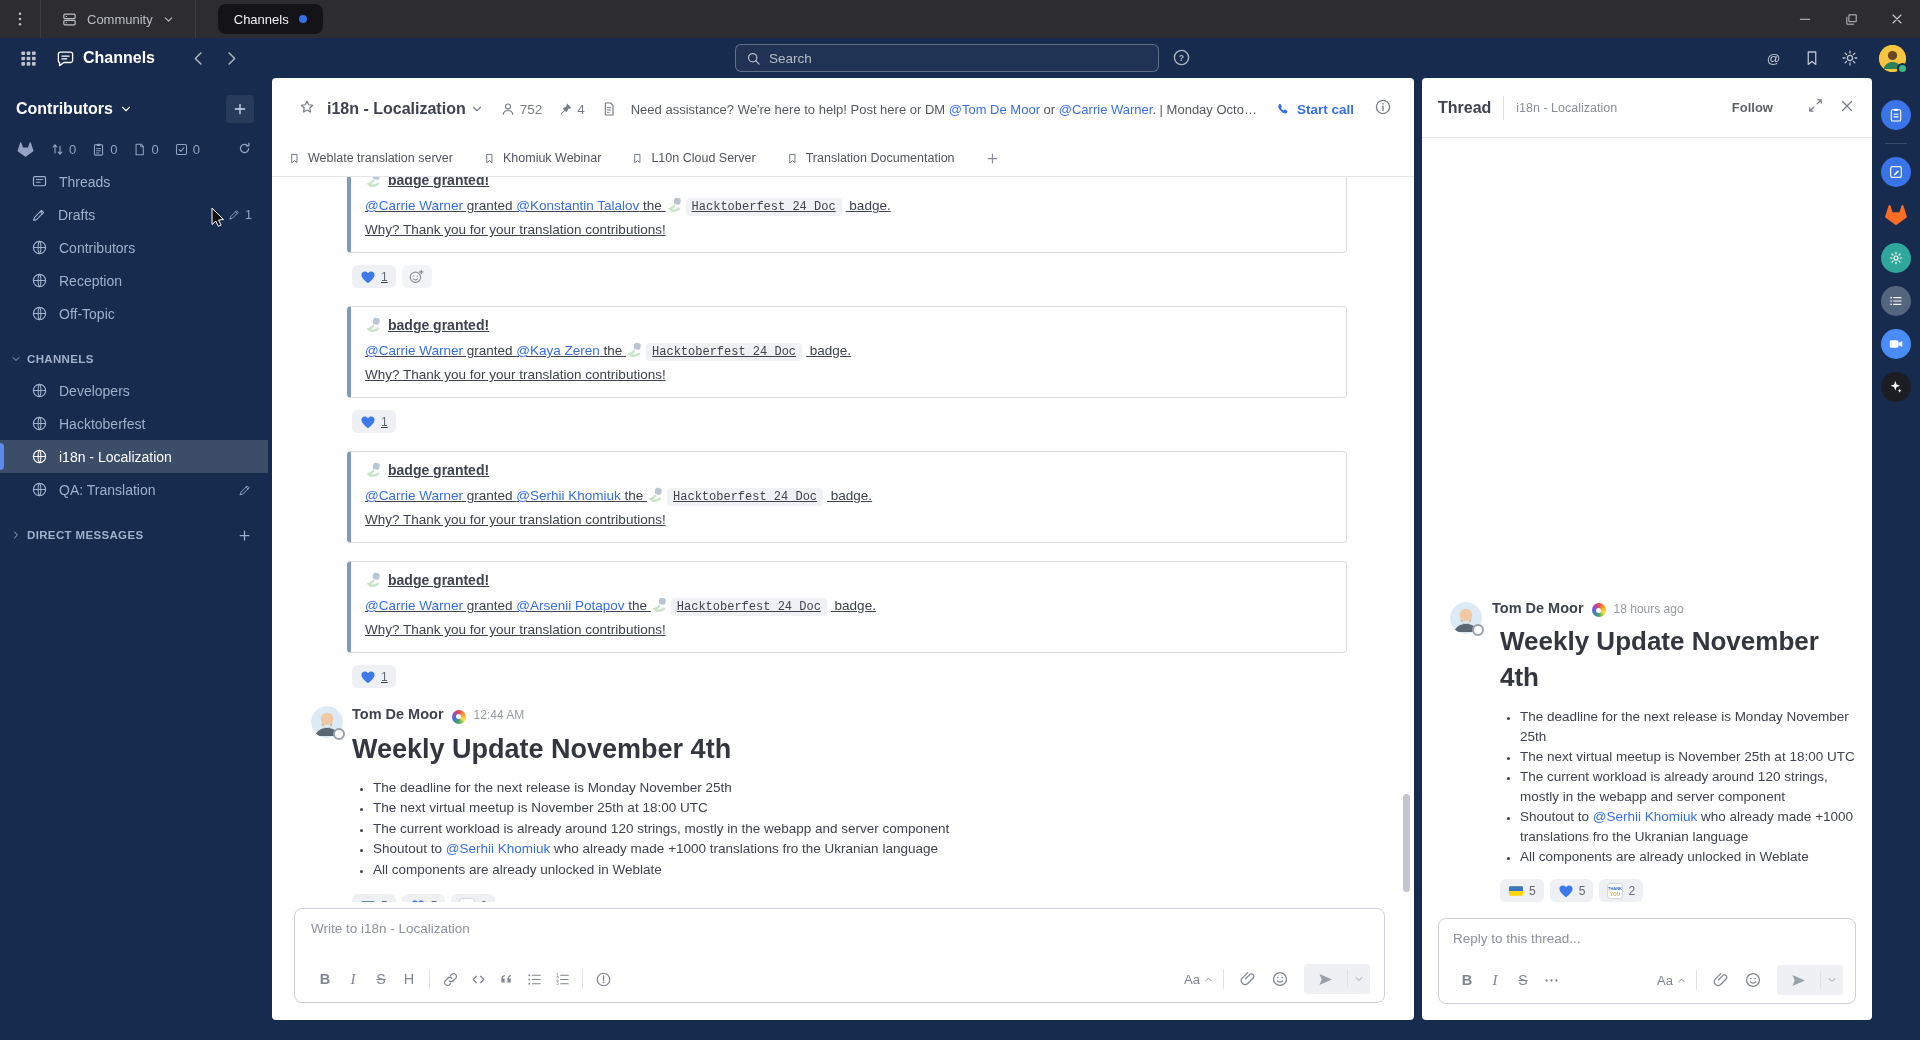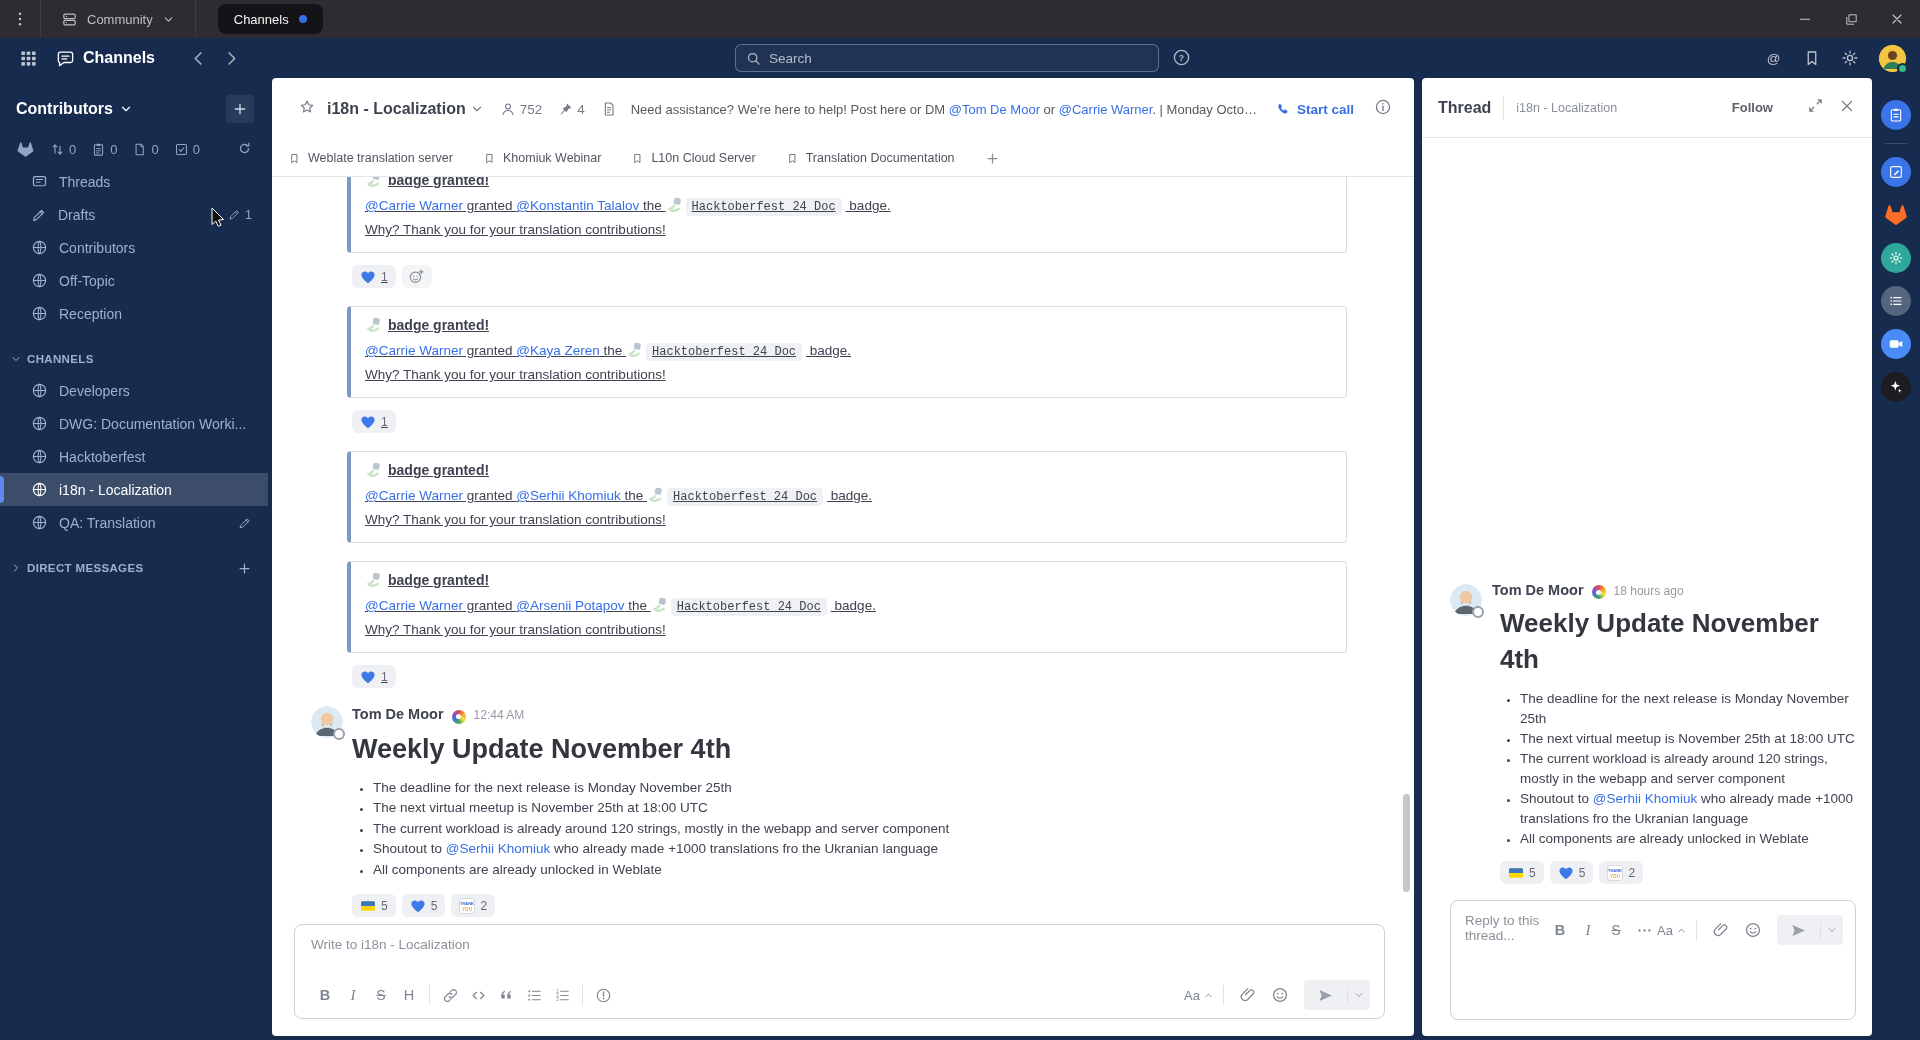--- a/index.html
+++ b/index.html
@@ -35,21 +35,21 @@
     display:flex; align-items:center; gap:8px; padding:0 10px; color:rgba(255,255,255,.66); font-size:13.5px; }
   .gh-help { position:absolute; left:1172px; top:10px; color:rgba(255,255,255,.66); }
   .gh-right { position:absolute; right:14px; top:0; height:40px; display:flex; align-items:center; gap:20px; color:rgba(255,255,255,.72); }
   .avatar28 { width:27px; height:27px; border-radius:50%; position:relative; background:#f3c540; overflow:visible; }
   .avatar28 svg { border-radius:50%; }
   .st-dot { position:absolute; right:-2px; bottom:-2px; width:11px; height:11px; border-radius:50%;
     background:var(--online,#3db887); border:2px solid var(--sidebar-bg,#172b4e); }
 
   
   .workspace { position:absolute; top:78px; left:0; width:1920px; height:962px;
-    display:flex; padding-bottom:4px; }
+    display:flex; padding-bottom:20px; }
   .panel { background:#fff; border-radius:4px; display:flex; flex-direction:column; min-width:0; }
 
   
   .sidebar { width:268px; flex:none; color:var(--sidebar-text,#9fb0cd); padding-top:10px; position:relative; font-size:14px; }
   .team-row { display:flex; align-items:center; height:42px; padding:0 14px 0 16px; }
   .team-name { font-size:16px; font-weight:bold; color:#fff; display:flex; align-items:center; gap:6px; flex:1; }
   .sq-btn { width:28px; height:28px; border-radius:4px; background:rgba(255,255,255,.08);
     display:flex; align-items:center; justify-content:center; color:#cfd9ec; }
   .find-row { display:flex; gap:8px; padding:6px 14px 6px 16px; }
   .filter-btn { width:32px; height:32px; border-radius:4px; background:rgba(255,255,255,.08);
@@ -152,22 +152,22 @@
   .rhs-icon { color:#767b86; margin-left:14px; cursor:pointer; }
   .rhs-body { flex:1; display:flex; flex-direction:column; justify-content:flex-end; padding:0 16px; overflow:hidden; }
   .t-head { display:flex; align-items:baseline; gap:9px; padding-left:12px; position:relative; }
   .t-head .avatar32 { position:absolute; left:12px; top:2px; }
   .t-head-in { margin-left:42px; display:flex; align-items:baseline; gap:8px; }
   .t-body { margin-left:62px; }
   .t-h1 { font-size:26px; line-height:36px; font-weight:bold; margin-top:6px; color:#33363f; }
   .t-ul { margin:12px 0 0 0; padding-left:20px; font-size:13.5px; line-height:20px; }
   .t-ul li::marker { font-size:11px; }
   .t-rx { margin:12px 0 0 62px; }
-  .rcomposer { margin:16px 0 16px 12px; border:1px solid #ccd0d8; border-radius:8px; height:120px;
-    display:flex; flex-direction:row; padding:12px 12px 6px 14px; flex:none; }
+  .rcomposer { margin:16px 0 16px 0; border:1px solid #ccd0d8; border-radius:8px; height:86px;
+    display:flex; flex-direction:column; padding:12px 12px 6px 14px; flex:none; }
 
   
   .appbar { width:48px; display:flex; flex-direction:column; align-items:center; padding-top:22px; gap:13px; }
   .ab-circle { width:30px; height:30px; border-radius:50%; display:flex; align-items:center; justify-content:center; color:#fff; cursor:pointer; }
   .ab-div { width:22px; height:1px; background:rgba(255,255,255,.16); }
   .ab-plain { width:30px; height:30px; display:flex; align-items:center; justify-content:center; cursor:pointer; }
 
   .cursor { position:absolute; left:211px; top:207px; z-index:50; pointer-events:none; }
 </style>
 </head>
@@ -420,58 +420,49 @@
           </span>
           <span class="lbl">Contributors</span>
         </div>
         <div class="side-item">
           <span style="display: inline-flex;">
             <svg class="ic" width="17" height="17" viewBox="0 0 24 24" fill="none" stroke="currentColor" stroke-width="1.7" stroke-linecap="round" stroke-linejoin="round" aria-hidden="true">
               <circle cx="12" cy="12" r="8.6"></circle>
               <path d="M3.4 12h17.2M12 3.4c2.6 2.3 2.6 14.9 0 17.2M12 3.4c-2.6 2.3-2.6 14.9 0 17.2" stroke-width="1.5"></path>
             </svg>
           </span>
-          <span class="lbl">Off-Topic</span>
+          <span class="lbl">Reception</span>
         </div>
         <div class="side-item">
           <span style="display: inline-flex;">
             <svg class="ic" width="17" height="17" viewBox="0 0 24 24" fill="none" stroke="currentColor" stroke-width="1.7" stroke-linecap="round" stroke-linejoin="round" aria-hidden="true">
               <circle cx="12" cy="12" r="8.6"></circle>
               <path d="M3.4 12h17.2M12 3.4c2.6 2.3 2.6 14.9 0 17.2M12 3.4c-2.6 2.3-2.6 14.9 0 17.2" stroke-width="1.5"></path>
             </svg>
           </span>
-          <span class="lbl">Reception</span>
+          <span class="lbl">Off-Topic</span>
         </div>
       </div>
     <div class="section-h">
       <span style="display: inline-flex;">
           <svg class="ic" width="12" height="12" viewBox="0 0 24 24" fill="none" stroke="currentColor" stroke-width="1.7" stroke-linecap="round" stroke-linejoin="round" aria-hidden="true">
             <path d="M6 9l6 6 6-6" stroke-width="2"></path>
           </svg>
         </span>
       <span class="lbl">CHANNELS</span>
     </div>
     <div id="chan-list">
         <div class="side-item">
           <span style="display: inline-flex;">
             <svg class="ic" width="17" height="17" viewBox="0 0 24 24" fill="none" stroke="currentColor" stroke-width="1.7" stroke-linecap="round" stroke-linejoin="round" aria-hidden="true">
               <circle cx="12" cy="12" r="8.6"></circle>
               <path d="M3.4 12h17.2M12 3.4c2.6 2.3 2.6 14.9 0 17.2M12 3.4c-2.6 2.3-2.6 14.9 0 17.2" stroke-width="1.5"></path>
             </svg>
           </span>
           <span class="lbl">Developers</span>
-        </div>
-        <div class="side-item">
-          <span style="display: inline-flex;">
-            <svg class="ic" width="17" height="17" viewBox="0 0 24 24" fill="none" stroke="currentColor" stroke-width="1.7" stroke-linecap="round" stroke-linejoin="round" aria-hidden="true">
-              <circle cx="12" cy="12" r="8.6"></circle>
-              <path d="M3.4 12h17.2M12 3.4c2.6 2.3 2.6 14.9 0 17.2M12 3.4c-2.6 2.3-2.6 14.9 0 17.2" stroke-width="1.5"></path>
-            </svg>
-          </span>
-          <span class="lbl">DWG: Documentation Worki...</span>
         </div>
         <div class="side-item">
           <span style="display: inline-flex;">
             <svg class="ic" width="17" height="17" viewBox="0 0 24 24" fill="none" stroke="currentColor" stroke-width="1.7" stroke-linecap="round" stroke-linejoin="round" aria-hidden="true">
               <circle cx="12" cy="12" r="8.6"></circle>
               <path d="M3.4 12h17.2M12 3.4c2.6 2.3 2.6 14.9 0 17.2M12 3.4c-2.6 2.3-2.6 14.9 0 17.2" stroke-width="1.5"></path>
             </svg>
           </span>
           <span class="lbl">Hacktoberfest</span>
         </div>

